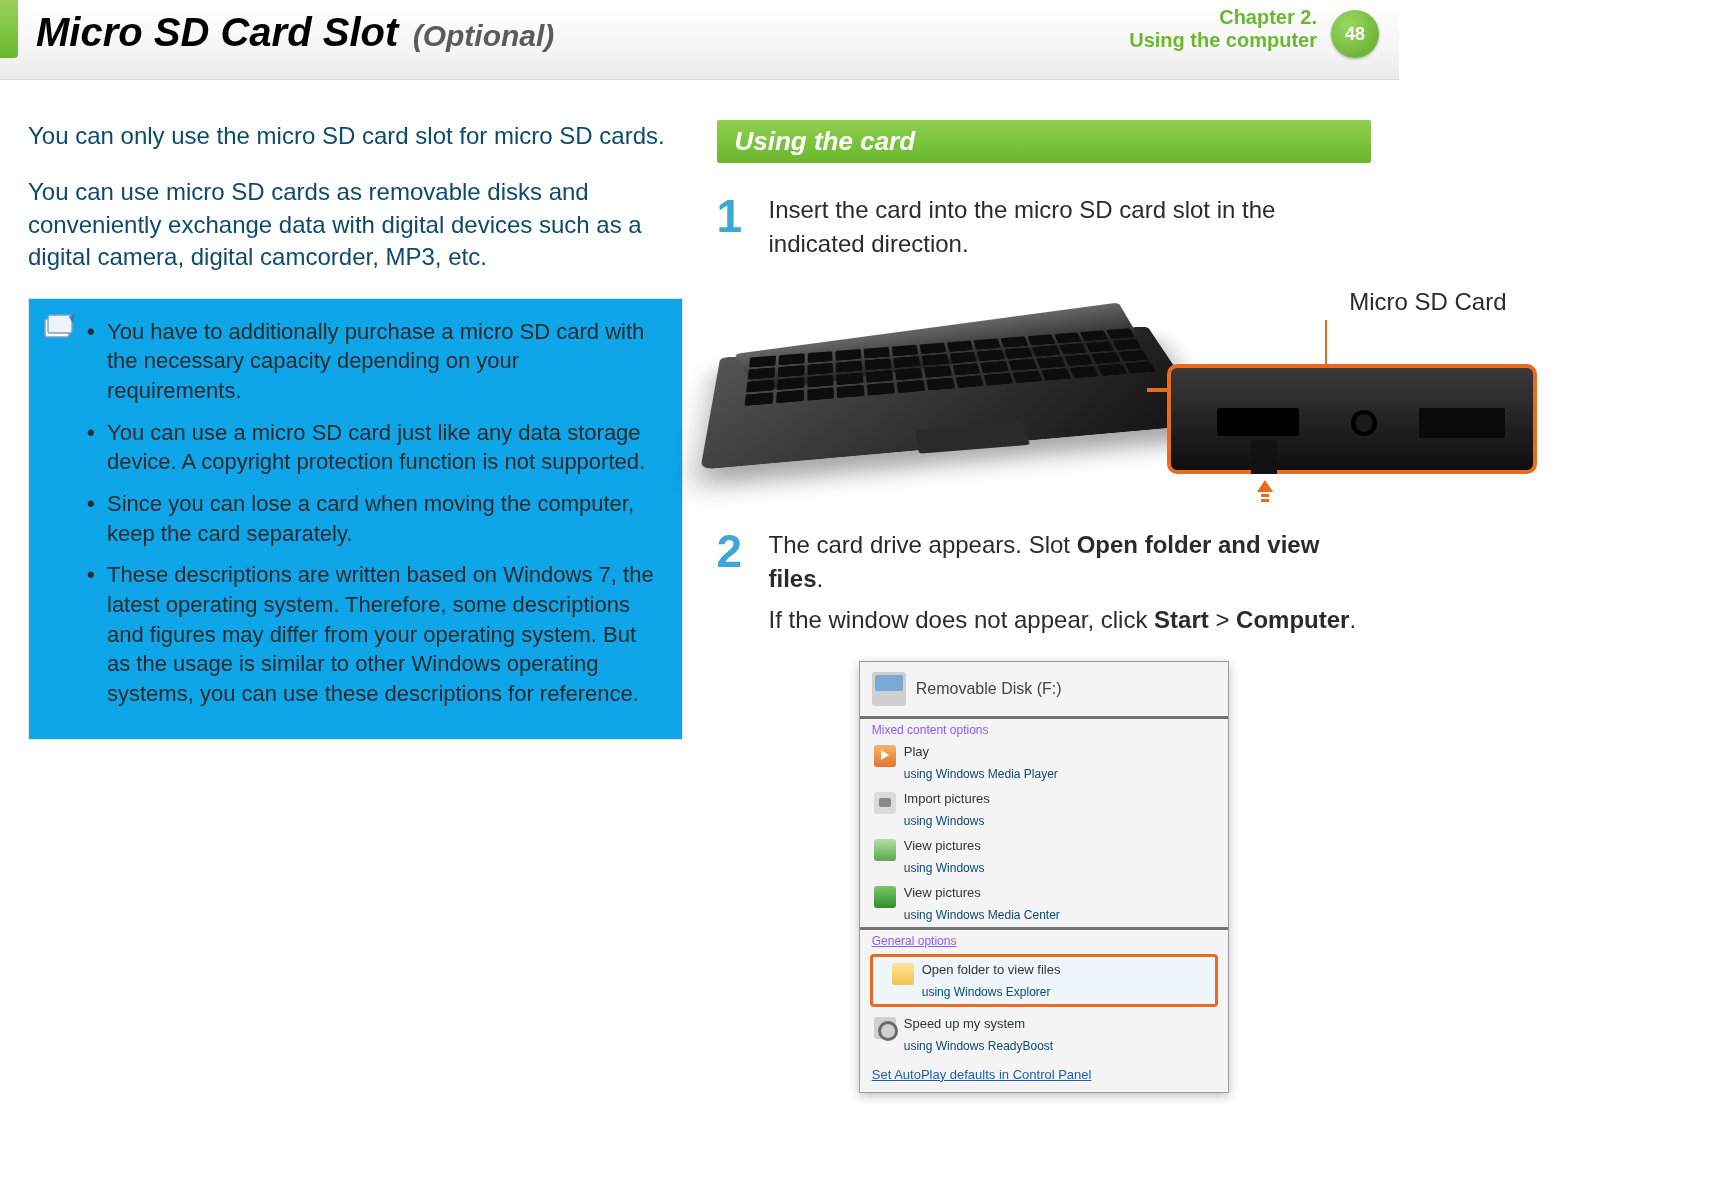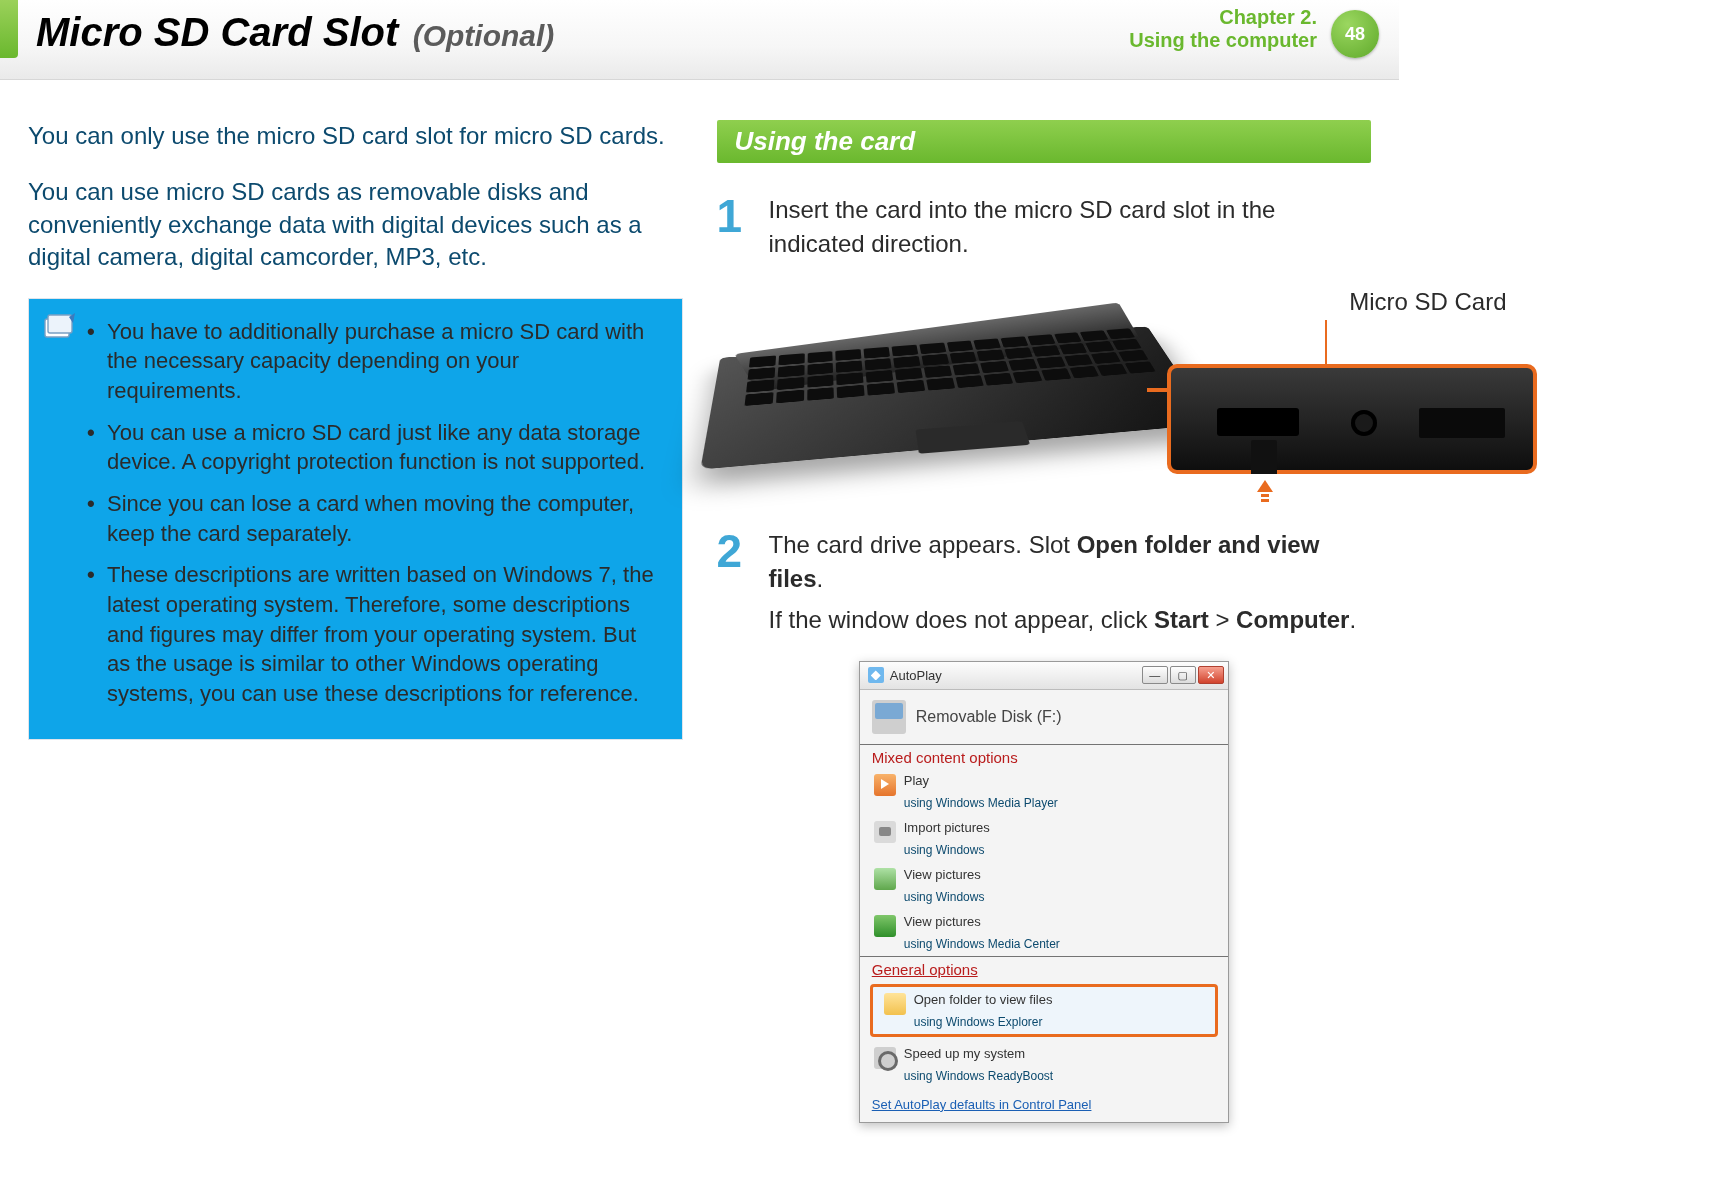--- a/index.html
+++ b/index.html
@@ -142,36 +142,36 @@
   }
   .ap-titlebar .ap-icon { width:16px; height:16px; margin-right:6px; background:#6fb8ee; border-radius:2px; position:relative; }
   .ap-titlebar .ap-icon::after { content:""; position:absolute; inset:3px; background:#fff; clip-path: polygon(50% 0, 100% 50%, 50% 100%, 0 50%); }
   .ap-titlecontrols { margin-left:auto; display:flex; gap:2px; }
   .ap-btn { width:26px; height:18px; border:1px solid #8a8a8a; background:linear-gradient(#fefefe,#dcdcdc); border-radius:2px; font-size:11px; line-height:16px; text-align:center; }
   .ap-close { border-color:#b04030; background:linear-gradient(#f7a08f,#d1432d); color:#fff; }
   .ap-header { display:flex; align-items:center; padding:10px 12px; gap:10px; }
   .ap-drive { width:34px; height:34px; background:#cfcfcf; border-radius:3px; position:relative; }
   .ap-drive::before { content:""; position:absolute; left:3px; right:3px; top:3px; height:16px; background:#7aa9d4; border-radius:2px; }
   .ap-drivename { font-size:16px; color:#444; }
-  .ap-group-label { color:#b91c1c; padding:4px 12px 2px; font-size:15px; border-top:1px solid #737373; }
+  .ap-group-label { color:#8b5cf6; padding:4px 12px 2px; font-size:12px; border-top:3px solid #737373; }
   .ap-group-label.underline { text-decoration: underline; }
   .ap-item { display:flex; align-items:flex-start; gap:8px; padding:5px 14px; }
   .ap-item .ico { width:22px; height:22px; border-radius:3px; flex:0 0 22px; margin-top:1px; }
   .ico-play { background:linear-gradient(#f8b26a,#e5742c); position:relative; }
   .ico-play::after { content:""; position:absolute; left:7px; top:5px; border-left:8px solid #fff; border-top:5px solid transparent; border-bottom:5px solid transparent; }
   .ico-cam { background:#dadada; position:relative; }
   .ico-cam::after { content:""; position:absolute; left:5px; top:6px; width:12px; height:9px; background:#888; border-radius:2px; }
   .ico-pic { background:linear-gradient(#aee1a5,#5fa74c); }
   .ico-mc { background:linear-gradient(#7fc66a,#2f8f2a); border-radius:50%; }
   .ico-folder { background:linear-gradient(#ffe49a,#f2c14e); border-radius:2px; }
   .ico-boost { background:#cfcfcf; border-radius:50%; position:relative; }
   .ico-boost::after { content:""; position:absolute; left:4px; top:4px; width:14px; height:14px; border:3px solid #6a6a6a; border-radius:50%; }
   .ap-item .txt .l1 { font-size:13px; color:#333; }
   .ap-item .txt .l2 { font-size:12px; color:#0c4a6e;margin-top:8px; }
-  .ap-highlight { margin:4px 10px; border:3px solid #e96b1f; border-radius:4px; padding:2px 7px; background:#eef5fb; }
+  .ap-highlight { margin:4px 10px; border:3px solid #e96b1f; border-radius:4px; padding:2px 15px; background:#eef5fb; }
   .ap-footer { padding:8px 12px 10px; }
   .ap-link { color:#1a5fb4; text-decoration:underline; font-size:13px; }
 </style>
 </head>
 <body>
 
 <div class="page">
 
   <div class="header">
     <div class="green-tab"></div>
@@ -304,29 +304,20 @@
           <div>
             <span>The card drive appears. Slot </span><b>Open folder and view files</b><span>.</span>
           </div>
           <div class="line2">
             <span>If the window does not appear, click </span><b>Start</b><span> &gt; </span><b>Computer</b><span>.</span>
           </div>
         </div>
       </div>
 
       <div class="autoplay">
-        <div class="ap-titlebar">
-          <span class="ap-icon"></span>
-          <span>AutoPlay</span>
-          <span class="ap-titlecontrols">
-            <span class="ap-btn">—</span>
-            <span class="ap-btn">▢</span>
-            <span class="ap-btn ap-close">✕</span>
-          </span>
-        </div>
         <div class="ap-header">
           <div class="ap-drive"></div>
           <div class="ap-drivename">Removable Disk (F:)</div>
         </div>
 
         <div class="ap-group-label">Mixed content options</div>
 
         <div class="ap-item">
           <div class="ico ico-play"></div>
           <div class="txt">

